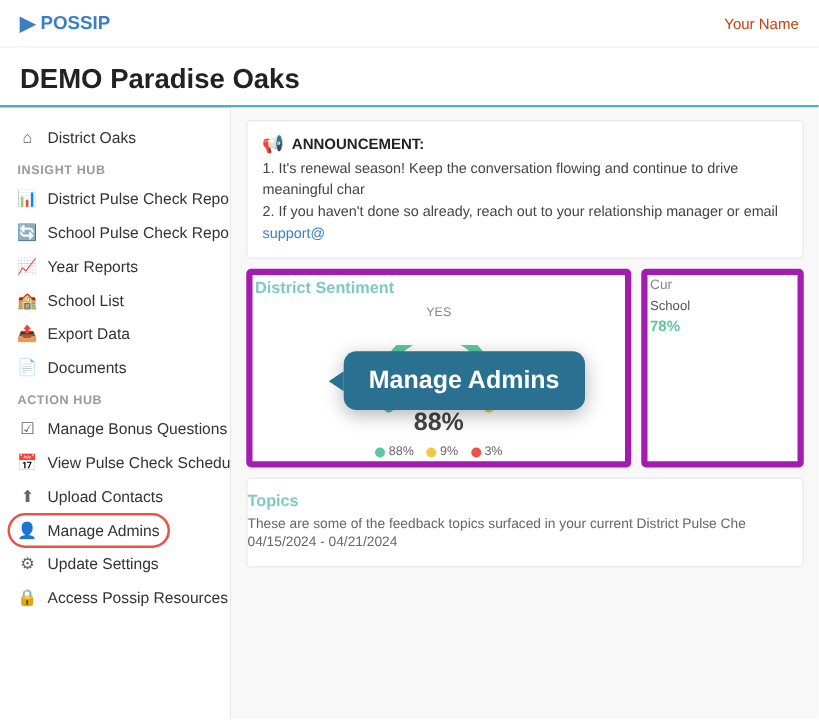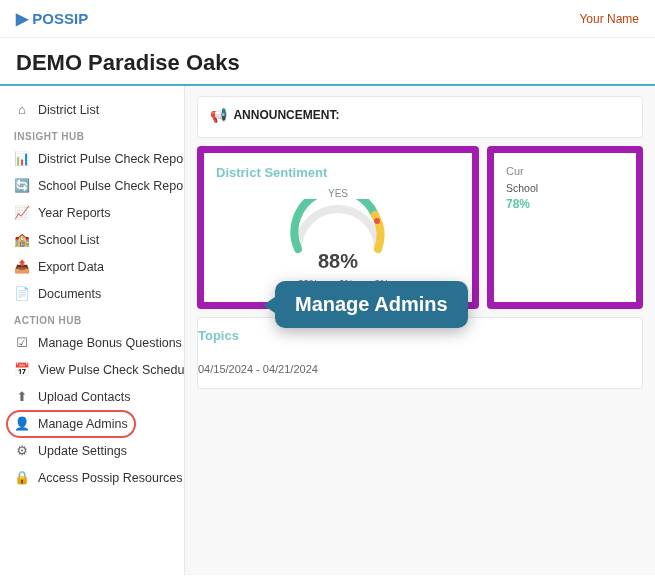--- a/index.html
+++ b/index.html
@@ -146,44 +146,44 @@
     }
 
     
     .cards-row {
       display: flex;
       gap: 8px;
       margin: 0 12px;
     }
     .card {
       background: #fff;
-      border: 7px solid #a21caf;
+      border: 5px solid #a21caf;
       border-radius: 4px;
-      padding: 12px;
+      padding: 2px;
     }
     .card-title {
       font-size: 13px;
       font-weight: 600;
       color: #7ec8c8;
       margin-bottom: 8px;
     }
     .sentiment-card {
       flex: 1;
       min-height: 140px;
     }
     .gauge-container {
       display: flex;
       flex-direction: column;
       align-items: center;
       position: relative;
     }
     .gauge-label {
       font-size: 10px;
       color: #888;
-      margin-bottom: 0;
+      margin-bottom: 20px;
       text-align: center;
     }
     .gauge-svg {
       width: 100px;
       height: 55px;
     }
     .gauge-percent {
       font-size: 20px;
       font-weight: 700;
       color: #444;
@@ -205,21 +205,21 @@
     .stat-dot {
       width: 8px;
       height: 8px;
       border-radius: 50%;
     }
     .dot-green { background: #5cc8a0; }
     .dot-yellow { background: #f5c842; }
     .dot-red { background: #e8534a; }
 
     .right-card {
-      width: 156px;
+      width: 130px;
       font-size: 11px;
     }
     .right-card-title {
       font-size: 11px;
       color: #888;
       margin-bottom: 4px;
     }
     .right-card-content {
       font-size: 10.5px;
       color: #555;
@@ -291,21 +291,21 @@
 <div class="page-title-bar">
   <span class="page-title">DEMO Paradise Oaks</span>
 </div>
 
 <div class="main-layout">
 
   <div class="sidebar">
 
     <div class="sidebar-item">
       <span class="sidebar-icon">⌂</span>
-      <span>District List</span>
+      <span>District Oaks</span>
     </div>
 
     <div class="sidebar-section-label">INSIGHT HUB</div>
 
     <div class="sidebar-item">
       <span class="sidebar-icon">📊</span>
       <span>District Pulse Check Reports</span>
     </div>
     <div class="sidebar-item">
       <span class="sidebar-icon">🔄</span>
@@ -358,20 +358,27 @@
       <span>Access Possip Resources</span>
     </div>
   </div>
 
   <div class="content-area">
 
     <div class="announcement-banner">
       <div class="announcement-title">
         <span class="announcement-icon">📢</span>
         <span>ANNOUNCEMENT:</span>
+      </div>
+      <div class="announcement-text">
+        <div>1. It's renewal season! Keep the conversation flowing and continue to drive meaningful char</div>
+        <div>
+          <span>2. If you haven't done so already, reach out to your relationship manager or email</span>
+          <a href="#">support@</a>
+        </div>
       </div>
     </div>
 
     <div class="cards-row">
 
       <div class="card sentiment-card">
         <div class="card-title">District Sentiment</div>
         <div class="gauge-container">
           <div class="gauge-label">YES</div>
           <svg class="gauge-svg" viewBox="0 0 100 55">
@@ -407,20 +414,21 @@
         <div class="right-card-content">
           <div>School</div>
           <div class="right-card-percent">78%</div>
         </div>
       </div>
     </div>
 
     <div class="topics-section">
       <div class="topics-title">Topics</div>
       <div class="topics-desc">
+        <span>These are some of the feedback topics surfaced in your current District Pulse Che</span>
         <br>
         <span>04/15/2024 - 04/21/2024</span>
       </div>
     </div>
 
     <div class="tooltip-callout">
       <span>Manage Admins</span>
     </div>
 
   </div>

